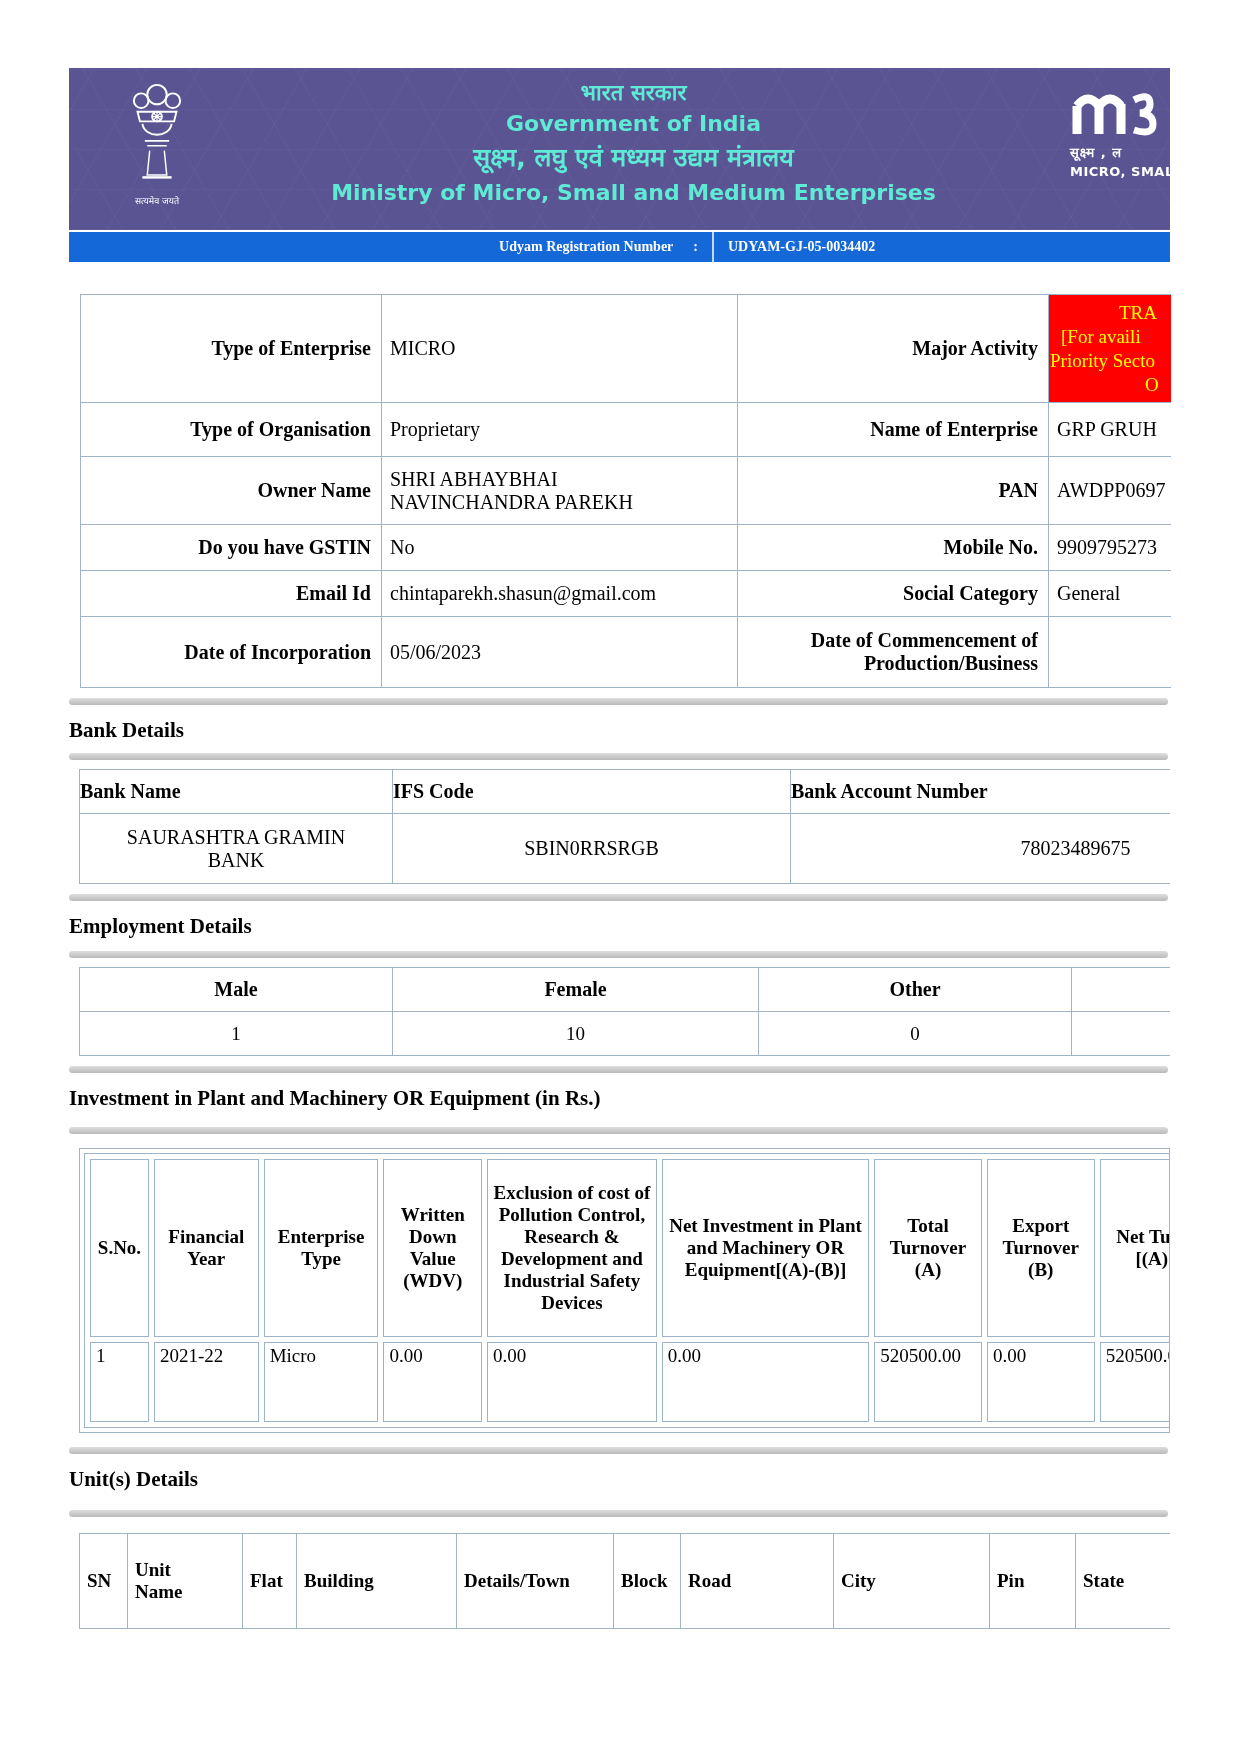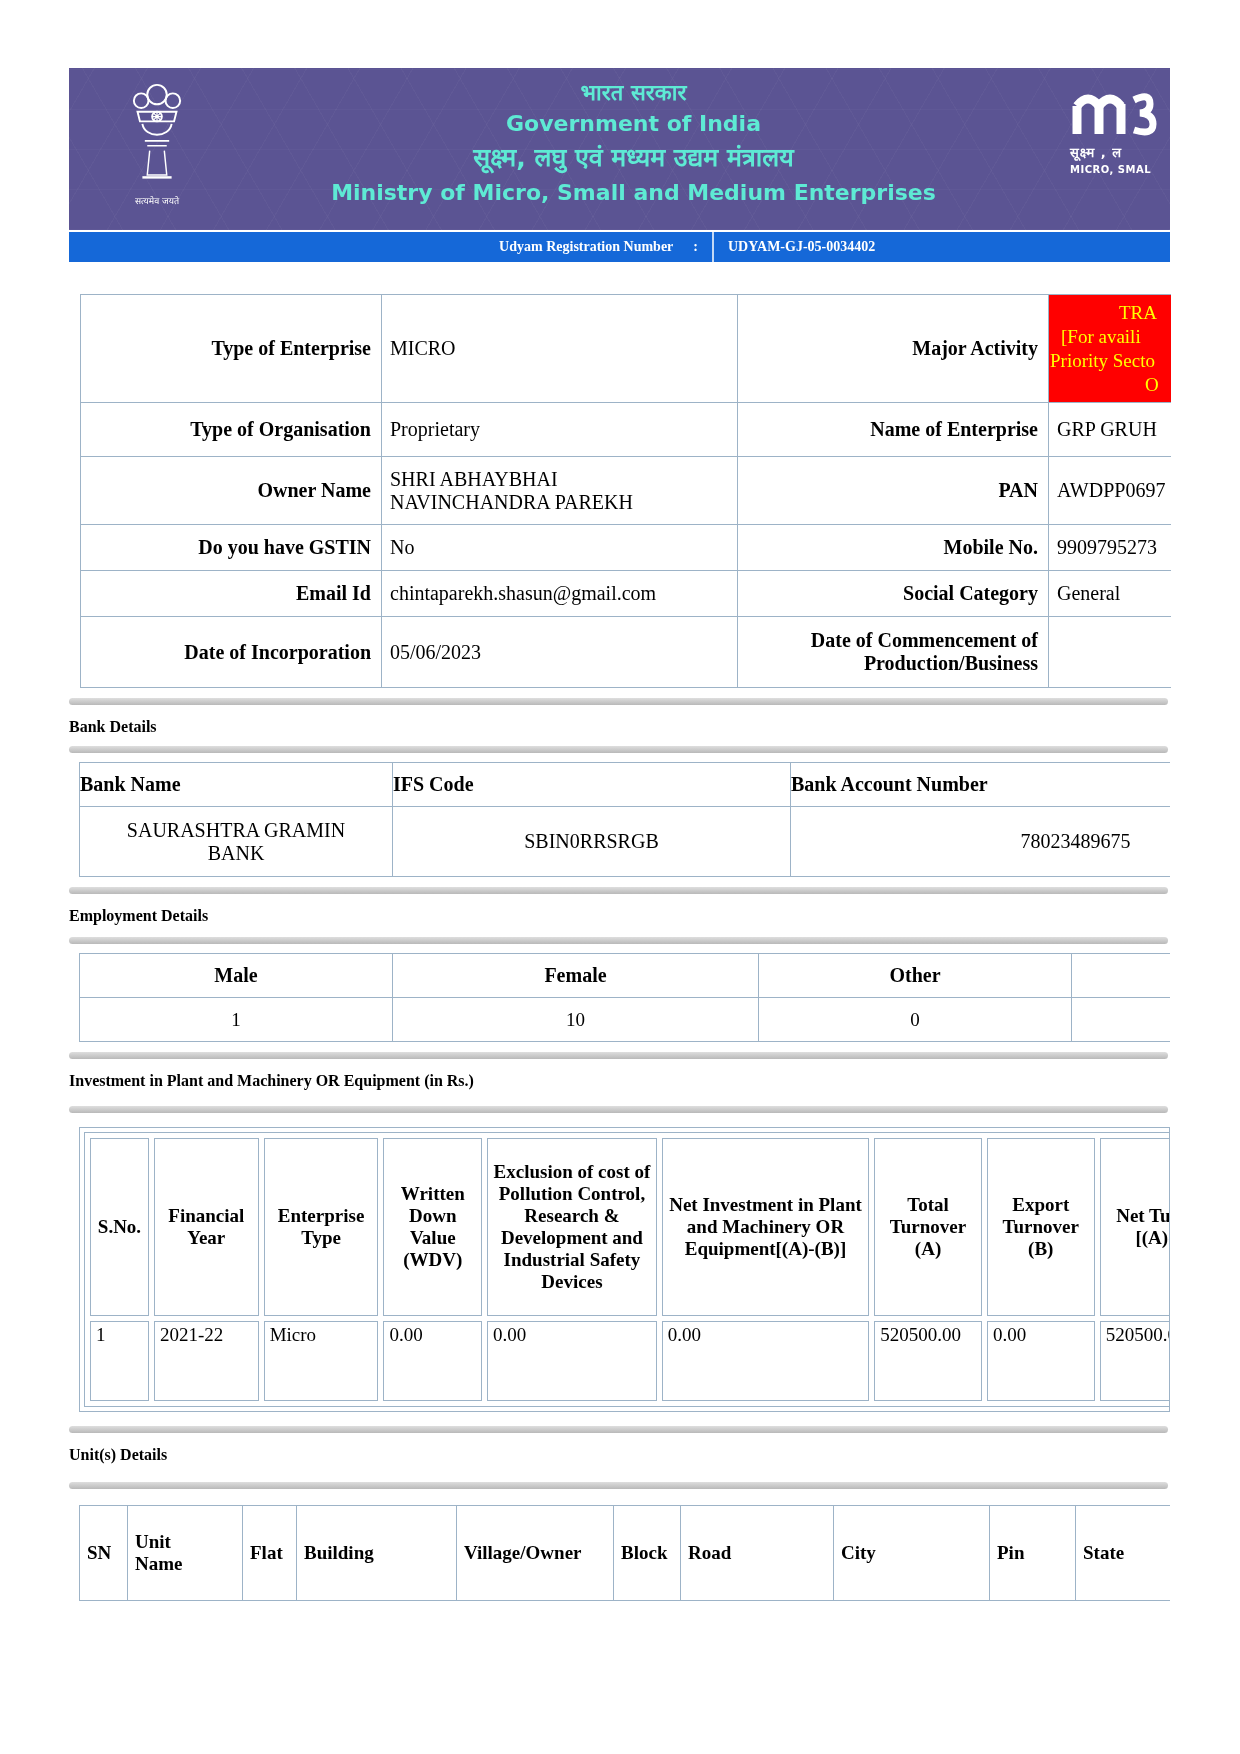--- a/index.html
+++ b/index.html
@@ -36,21 +36,21 @@
     text-align:center; color:#5eead4; width:640px;
     font-family:"DejaVu Sans","Liberation Sans",sans-serif;
   }
   .bt-1 { font-size:22px; font-weight:bold; line-height:30px; }
   .bt-2 { font-size:22px; font-weight:bold; line-height:32px; }
   .bt-3 { font-size:25px; font-weight:bold; line-height:36px; }
   .bt-4 { font-size:22px; font-weight:bold; line-height:34px; }
   .msme { position:absolute; right:-30px; top:16px; width:130px; color:#ffffff;
           font-family:"DejaVu Sans",sans-serif; }
   .msme-hindi { font-size:13px; font-weight:bold; margin-top:3px; letter-spacing:1px; }
-  .msme-eng   { font-size:10px; font-weight:bold; letter-spacing:.5px; margin-top:3px; }
+  .msme-eng   { font-size:13px; font-weight:bold; letter-spacing:.5px; margin-top:3px; }
 
   
   .reg-bar {
     margin-top:2px; width:1101px; height:30px; background:#1568d8;
     display:flex; align-items:center; color:#fff;
     font-size:14px; font-weight:bold;
   }
   .reg-left { width:643px; display:flex; justify-content:flex-end; align-items:center; gap:20px; padding-right:14px; }
   .reg-div  { width:2px; height:30px; background:rgba(255,255,255,.75); }
   .reg-right{ padding-left:14px;text-align:center; }
@@ -73,21 +73,21 @@
   .red-cell div { white-space:nowrap; font-size:19px; line-height:24px; }
   .red-cell .l0{ padding-left:70px; } .red-cell .l1{ padding-left:12px; }
   .red-cell .l2{ padding-left:1px;  } .red-cell .l3{ padding-left:96px; }
 
   
   .hbar { height:7px; border-radius:4px; background:linear-gradient(180deg,#dedede,#b9b9b9);
           width:1099px; }
   .hb1{margin-top:10px;} .hb2{margin-top:10px;} .hb3{margin-top:10px;} .hb4{margin-top:12px;}
   .hb5{margin-top:10px;} .hb6{margin-top:16px;} .hb7{margin-top:14px;} .hb8{margin-top:18px;}
 
-  h2.section { font-size:16px; font-weight:bold; margin-top:13px; font-family:"Liberation Serif",serif; }
+  h2.section { font-size:21px; font-weight:bold; margin-top:13px; font-family:"Liberation Serif",serif; }
 
   .tbl-clip { margin-left:10px; width:1091px; overflow:hidden; margin-top:9px; }
 
   
   .bank-table { width:1281px; }
   .bank-table th { font-weight:bold; text-align:left; height:44px; }
   .bank-table td { text-align:center; height:70px; }
   .bankname-span { display:inline-block; max-width:230px; }
 
   
@@ -343,21 +343,21 @@
             <col style="width:156px">
           <col style="width:86px">
             <col style="width:175px">
         </colgroup>
         <tbody>
             <tr>
           <th>SN</th>
           <th><span class="unitname-span">Unit Name</span></th>
           <th>Flat</th>
           <th>Building</th>
-          <th>Village/Owner</th>
+          <th>Details/Town</th>
           <th>Block</th>
           <th>Road</th>
           <th>City</th>
           <th>Pin</th>
           <th>State</th>
         </tr>
       </tbody>
         </table>
     </div>
 

